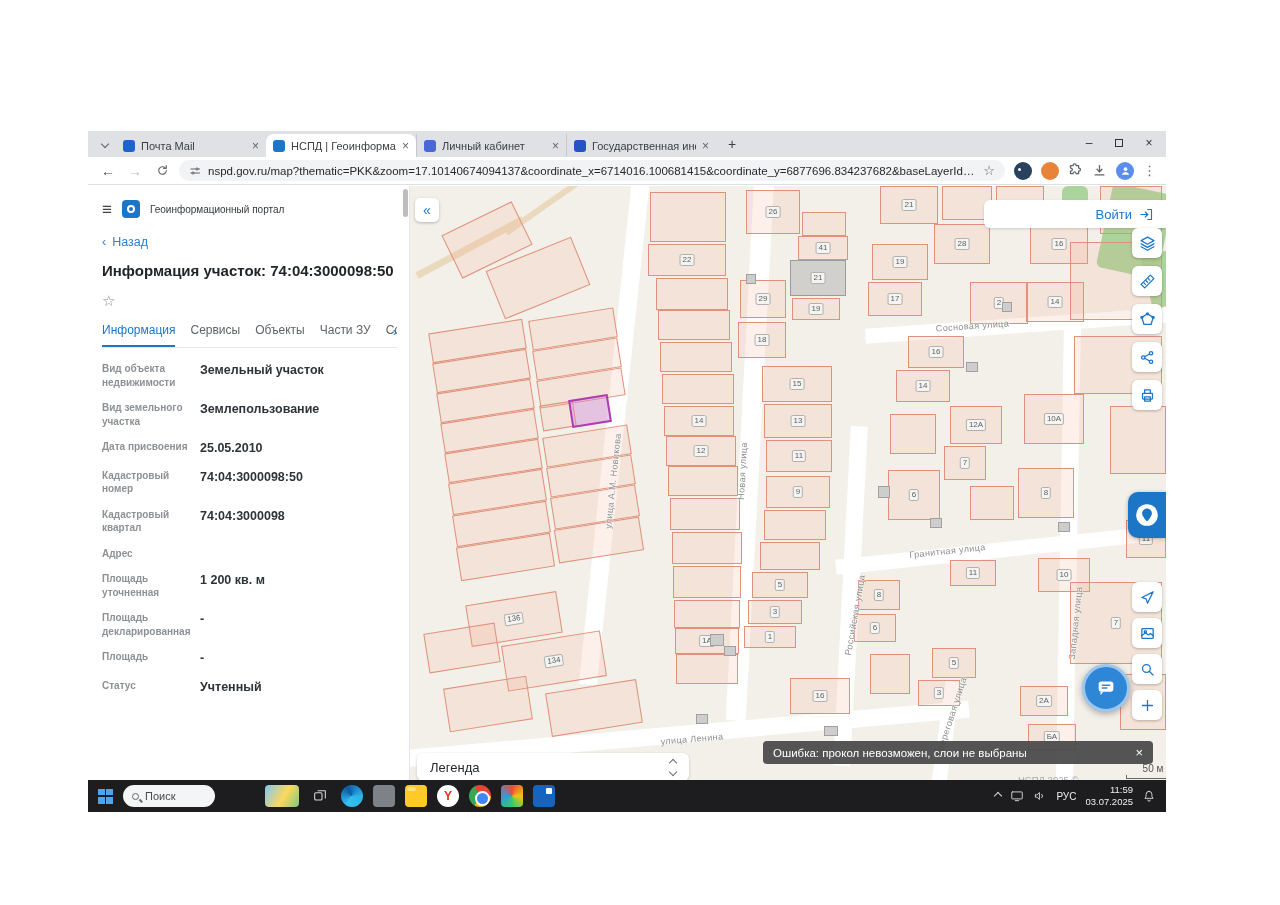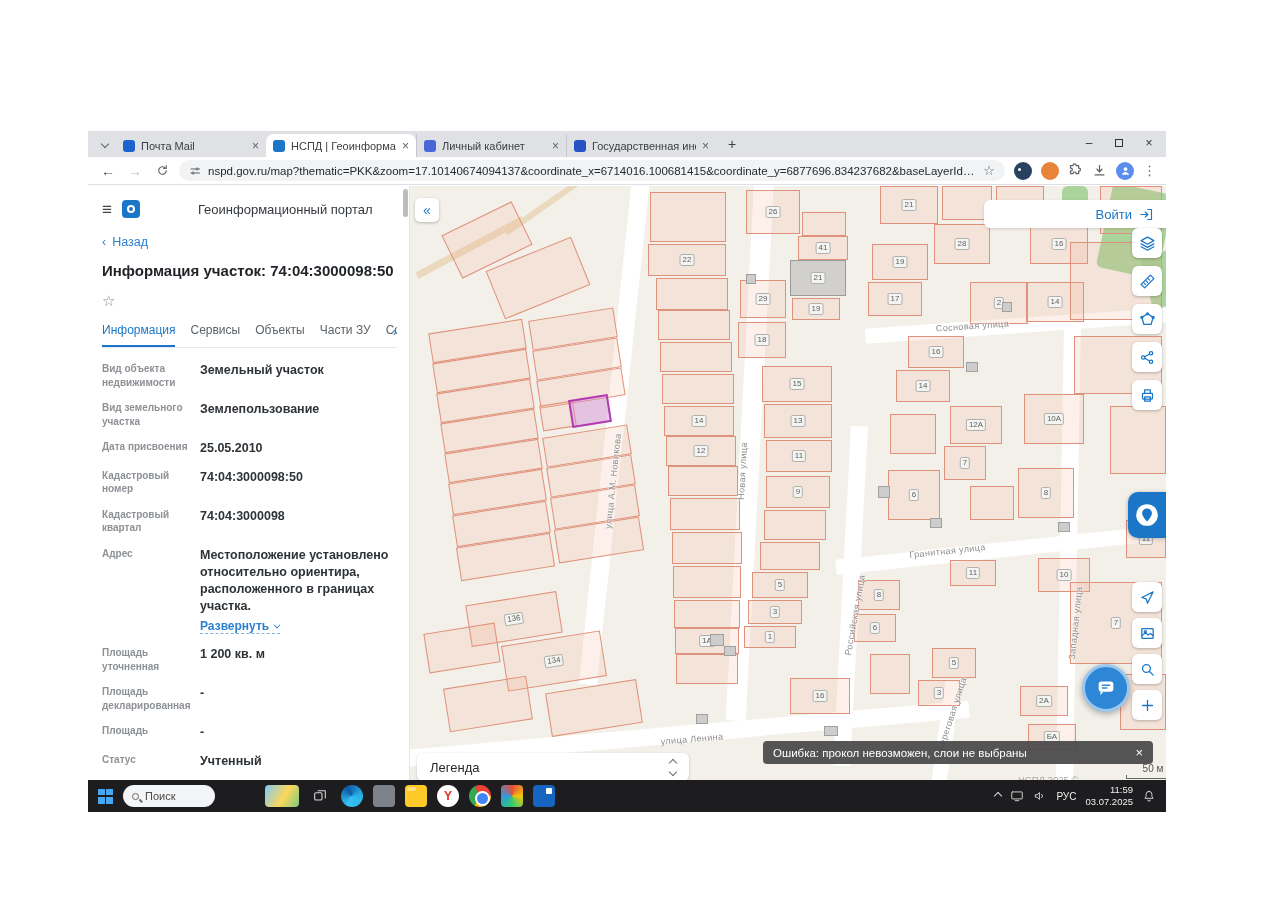--- a/index.html
+++ b/index.html
@@ -36,21 +36,21 @@
   .kebab{font-size:13px;color:#5f6368;}
   svg.gic{stroke:#5f6368;fill:none;stroke-width:2;stroke-linecap:round;stroke-linejoin:round;}
 
   
   .content{position:absolute;left:0;top:55px;width:100%;height:594px;display:flex;}
   .sidebar{width:322px;height:100%;background:#fff;position:relative;padding:12px 12px 0 14px;overflow:hidden;border-right:1px solid #e5e5e5;flex:none;}
   .sb-head{display:flex;align-items:center;gap:10px;height:22px;}
   .hamb{font-size:17px;color:#444;line-height:1;}
   .sb-logo{width:18px;height:18px;border-radius:4px;background:#1b76c8;display:flex;align-items:center;justify-content:center;flex:none;}
   .sb-logo span{width:8px;height:8px;border:2px solid #fff;border-radius:50%;display:block;}
-  .sb-title{font-size:13px;color:#35393d;margin-left:48px;}
+  .sb-title{font-size:10px;color:#35393d;}
   .backlink{color:#2d7fd0;font-size:12.5px;margin-top:15px;display:flex;gap:6px;align-items:center;width:max-content;}
   .obj-title{font-size:15px;font-weight:bold;color:#1f2327;margin-top:13px;}
   .fav-star{font-size:15px;color:#8a9097;margin-top:13px;width:max-content;}
   .stabs{display:flex;gap:15px;margin-top:13px;border-bottom:1px solid #e7e9ea;position:relative;height:25px;overflow:hidden;padding-right:16px;}
   .stab{font-size:12px;color:#5d6368;padding-bottom:8px;white-space:nowrap;}
   .stab.active{color:#1b76c8;border-bottom:2px solid #1b76c8;}
   .stabs-more{position:absolute;right:0;top:1px;color:#1b76c8;font-size:13px;}
   .fields{margin-top:14px;font-weight:bold;}
   .frow{display:flex;margin-bottom:12px;}
   .flabel{width:98px;min-width:98px;font-size:10px;color:#8d9196;line-height:1.35;padding-right:8px;}
@@ -250,24 +250,20 @@
               </div>
             </div>
             <div class="frow">
               <div class="flabel">Кадастровый квартал</div>
               <div class="fvalbox">
                 <div class="fvalue">74:04:3000098</div>
               </div>
             </div>
             <div class="frow">
               <div class="flabel">Адрес</div>
-              <div class="fvalbox"><div class="fvalue">Местоположение установлено относительно ориентира, расположенного в границах участка.</div><div class="flink">
-                  <span>Развернуть</span>
-                  <span class="chev"></span>
-                </div></div>
             </div>
             <div class="frow">
               <div class="flabel">Площадь уточненная</div>
               <div class="fvalbox">
                 <div class="fvalue">1 200 кв. м</div>
               </div>
             </div>
             <div class="frow">
               <div class="flabel">Площадь декларированная</div>
               <div class="fvalbox">

